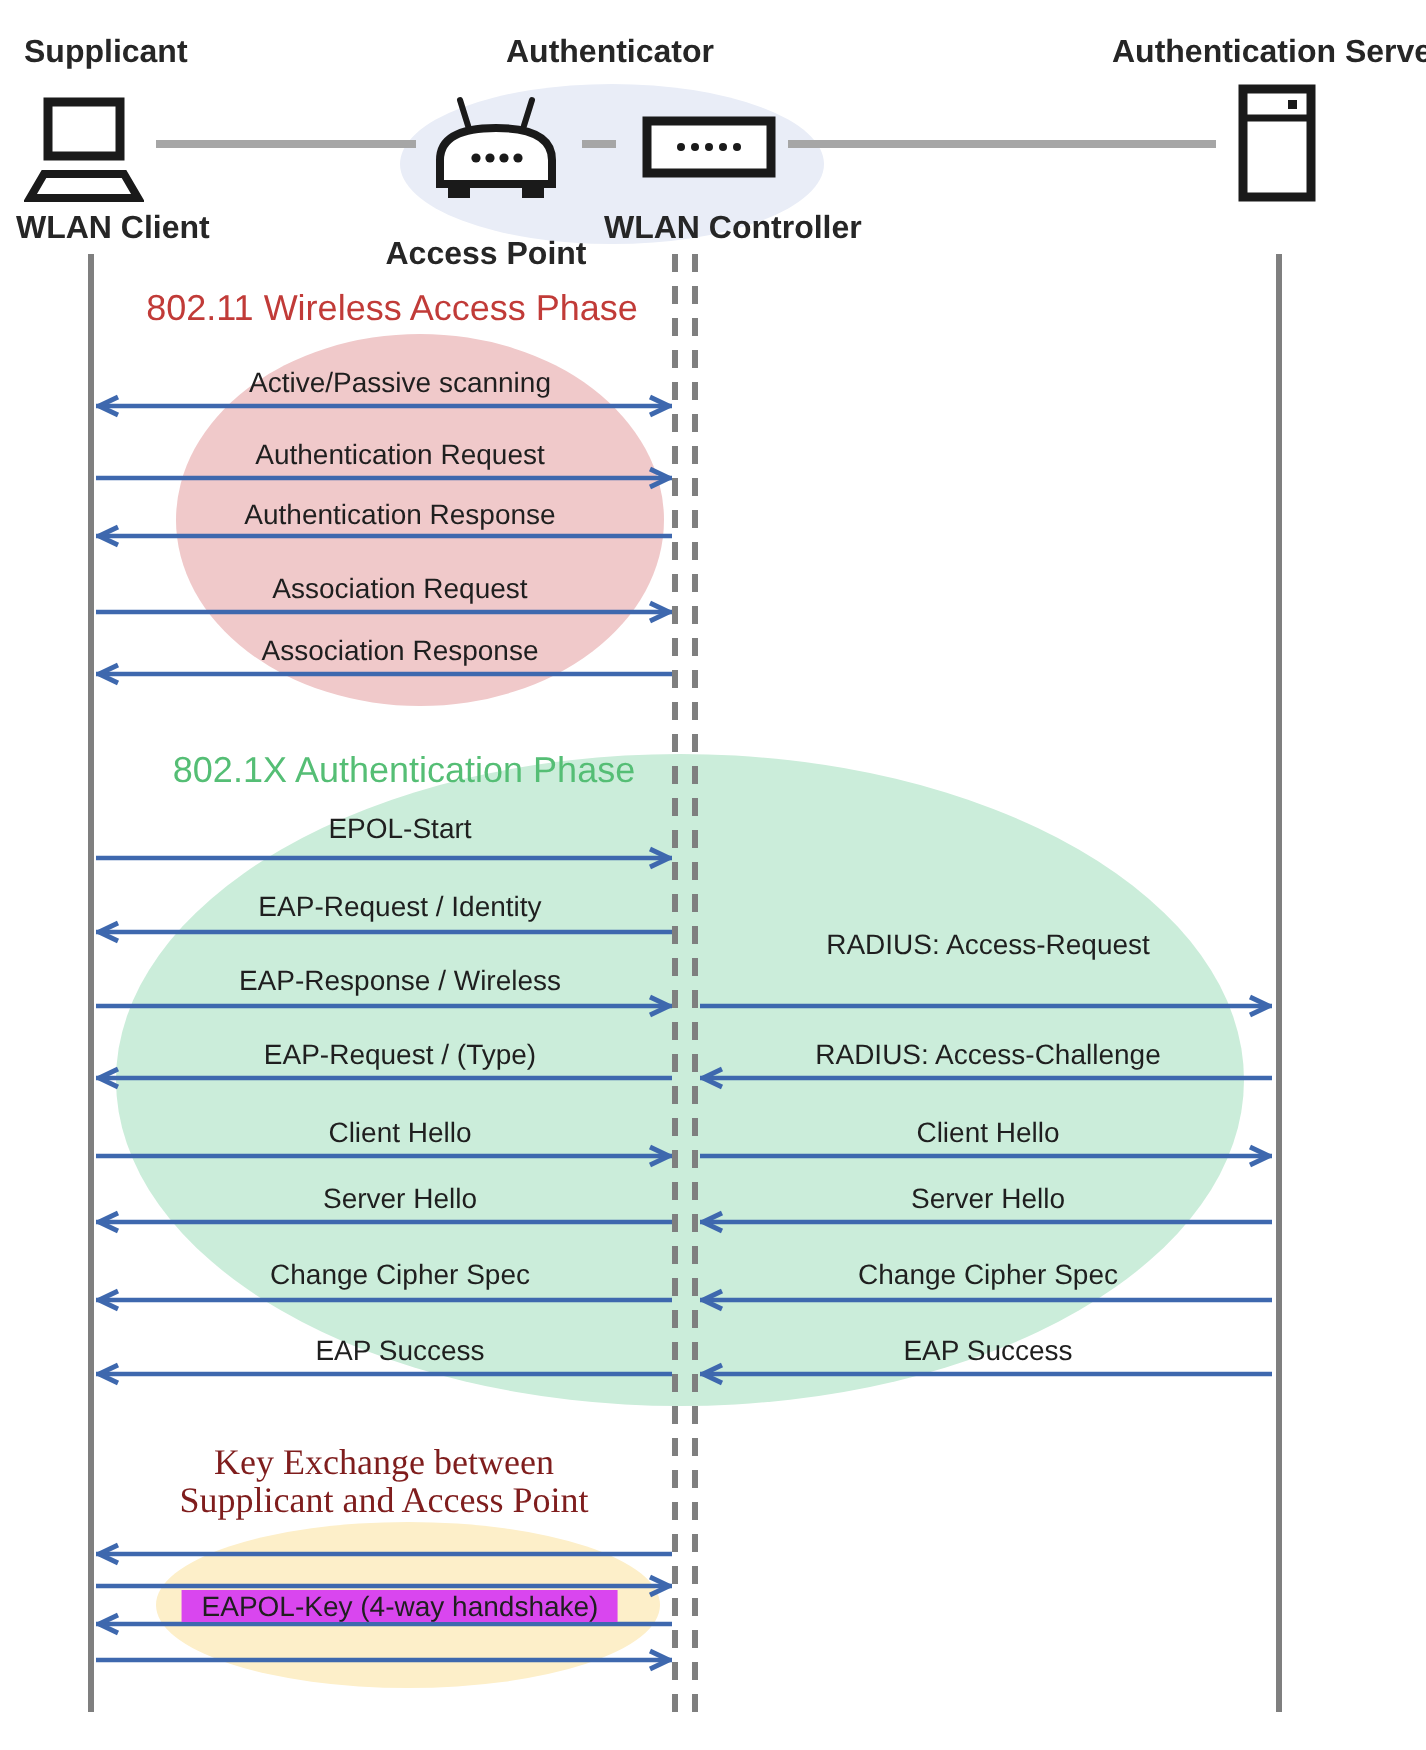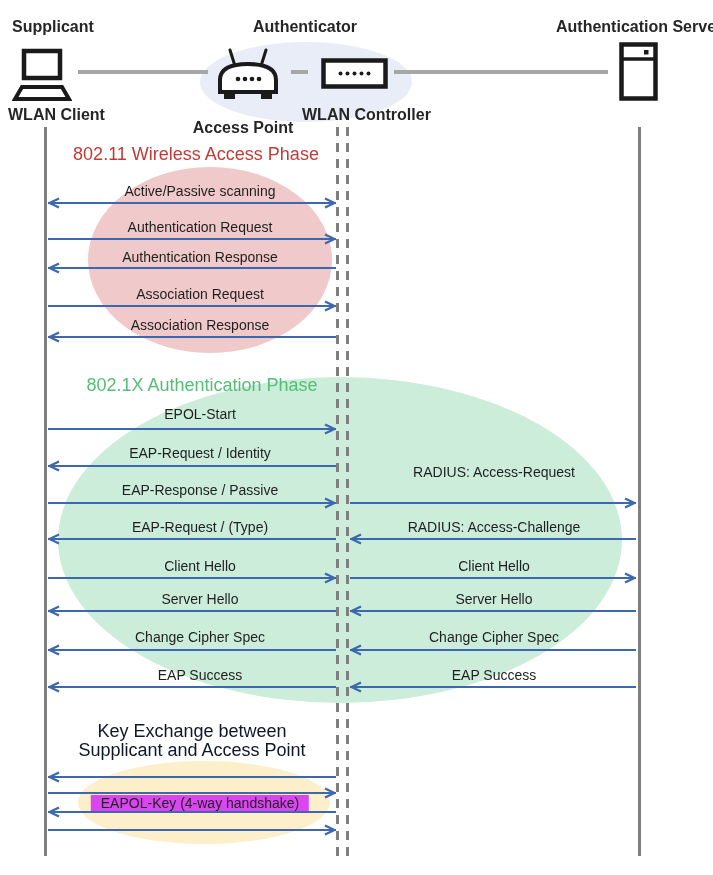--- a/index.html
+++ b/index.html
@@ -111,21 +111,21 @@
       <div class="msg-label" style="left: 200px; top: 406px;">EPOL-Start</div>
       <svg class="arrow" width="288" height="14" style="left: 48px; top: 422px;">
         <line x1="0" y1="7" x2="288" y2="7" stroke="#3E68AE" stroke-width="2.2"></line>
         <polyline points="277,2.5 286.5,7 277,11.5" fill="none" stroke="#3E68AE" stroke-width="2.4"></polyline>
       </svg>
       <div class="msg-label" style="left: 200px; top: 445px;">EAP-Request / Identity</div>
       <svg class="arrow" width="288" height="14" style="left: 48px; top: 459px;">
         <line x1="0" y1="7" x2="288" y2="7" stroke="#3E68AE" stroke-width="2.2"></line>
         <polyline points="11,2.5 1.5,7 11,11.5" fill="none" stroke="#3E68AE" stroke-width="2.4"></polyline>
       </svg>
-      <div class="msg-label" style="left: 200px; top: 482px;">EAP-Response / Passive</div>
+      <div class="msg-label" style="left: 200px; top: 482px;">EAP-Response / Wireless</div>
       <div class="msg-label" style="left: 494px; top: 464px;">RADIUS: Access-Request</div>
       <svg class="arrow" width="288" height="14" style="left: 48px; top: 496px;">
         <line x1="0" y1="7" x2="288" y2="7" stroke="#3E68AE" stroke-width="2.2"></line>
         <polyline points="277,2.5 286.5,7 277,11.5" fill="none" stroke="#3E68AE" stroke-width="2.4"></polyline>
       </svg>
       <svg class="arrow" width="286" height="14" style="left: 350px; top: 496px;">
         <line x1="0" y1="7" x2="286" y2="7" stroke="#3E68AE" stroke-width="2.2"></line>
         <polyline points="275,2.5 284.5,7 275,11.5" fill="none" stroke="#3E68AE" stroke-width="2.4"></polyline>
       </svg>
       <div class="msg-label" style="left: 200px; top: 519px;">EAP-Request / (Type)</div>
@@ -171,21 +171,21 @@
       <div class="msg-label" style="left: 200px; top: 667px;">EAP Success</div>
       <div class="msg-label" style="left: 494px; top: 667px;">EAP Success</div>
       <svg class="arrow" width="288" height="14" style="left: 48px; top: 680px;">
         <line x1="0" y1="7" x2="288" y2="7" stroke="#3E68AE" stroke-width="2.2"></line>
         <polyline points="11,2.5 1.5,7 11,11.5" fill="none" stroke="#3E68AE" stroke-width="2.4"></polyline>
       </svg>
       <svg class="arrow" width="286" height="14" style="left: 350px; top: 680px;">
         <line x1="0" y1="7" x2="286" y2="7" stroke="#3E68AE" stroke-width="2.2"></line>
         <polyline points="11,2.5 1.5,7 11,11.5" fill="none" stroke="#3E68AE" stroke-width="2.4"></polyline>
       </svg>
-      <div class="phase-title" style="top: 722px; left: 192px; color: #0f172a;">Key Exchange between
+      <div class="phase-title" style="top: 722px; left: 192px; color: #7f1d1d; font-family: Liberation Serif, serif;">Key Exchange between
 Supplicant and Access Point</div>
       <svg class="arrow" width="288" height="14" style="left: 48px; top: 770px;">
         <line x1="0" y1="7" x2="288" y2="7" stroke="#3E68AE" stroke-width="2.2"></line>
         <polyline points="11,2.5 1.5,7 11,11.5" fill="none" stroke="#3E68AE" stroke-width="2.4"></polyline>
       </svg>
       <svg class="arrow" width="288" height="14" style="left: 48px; top: 786px;">
         <line x1="0" y1="7" x2="288" y2="7" stroke="#3E68AE" stroke-width="2.2"></line>
         <polyline points="277,2.5 286.5,7 277,11.5" fill="none" stroke="#3E68AE" stroke-width="2.4"></polyline>
       </svg>
       <div class="msg-label bg" style="left: 200px; top: 795px;">EAPOL-Key (4-way handshake)</div>

